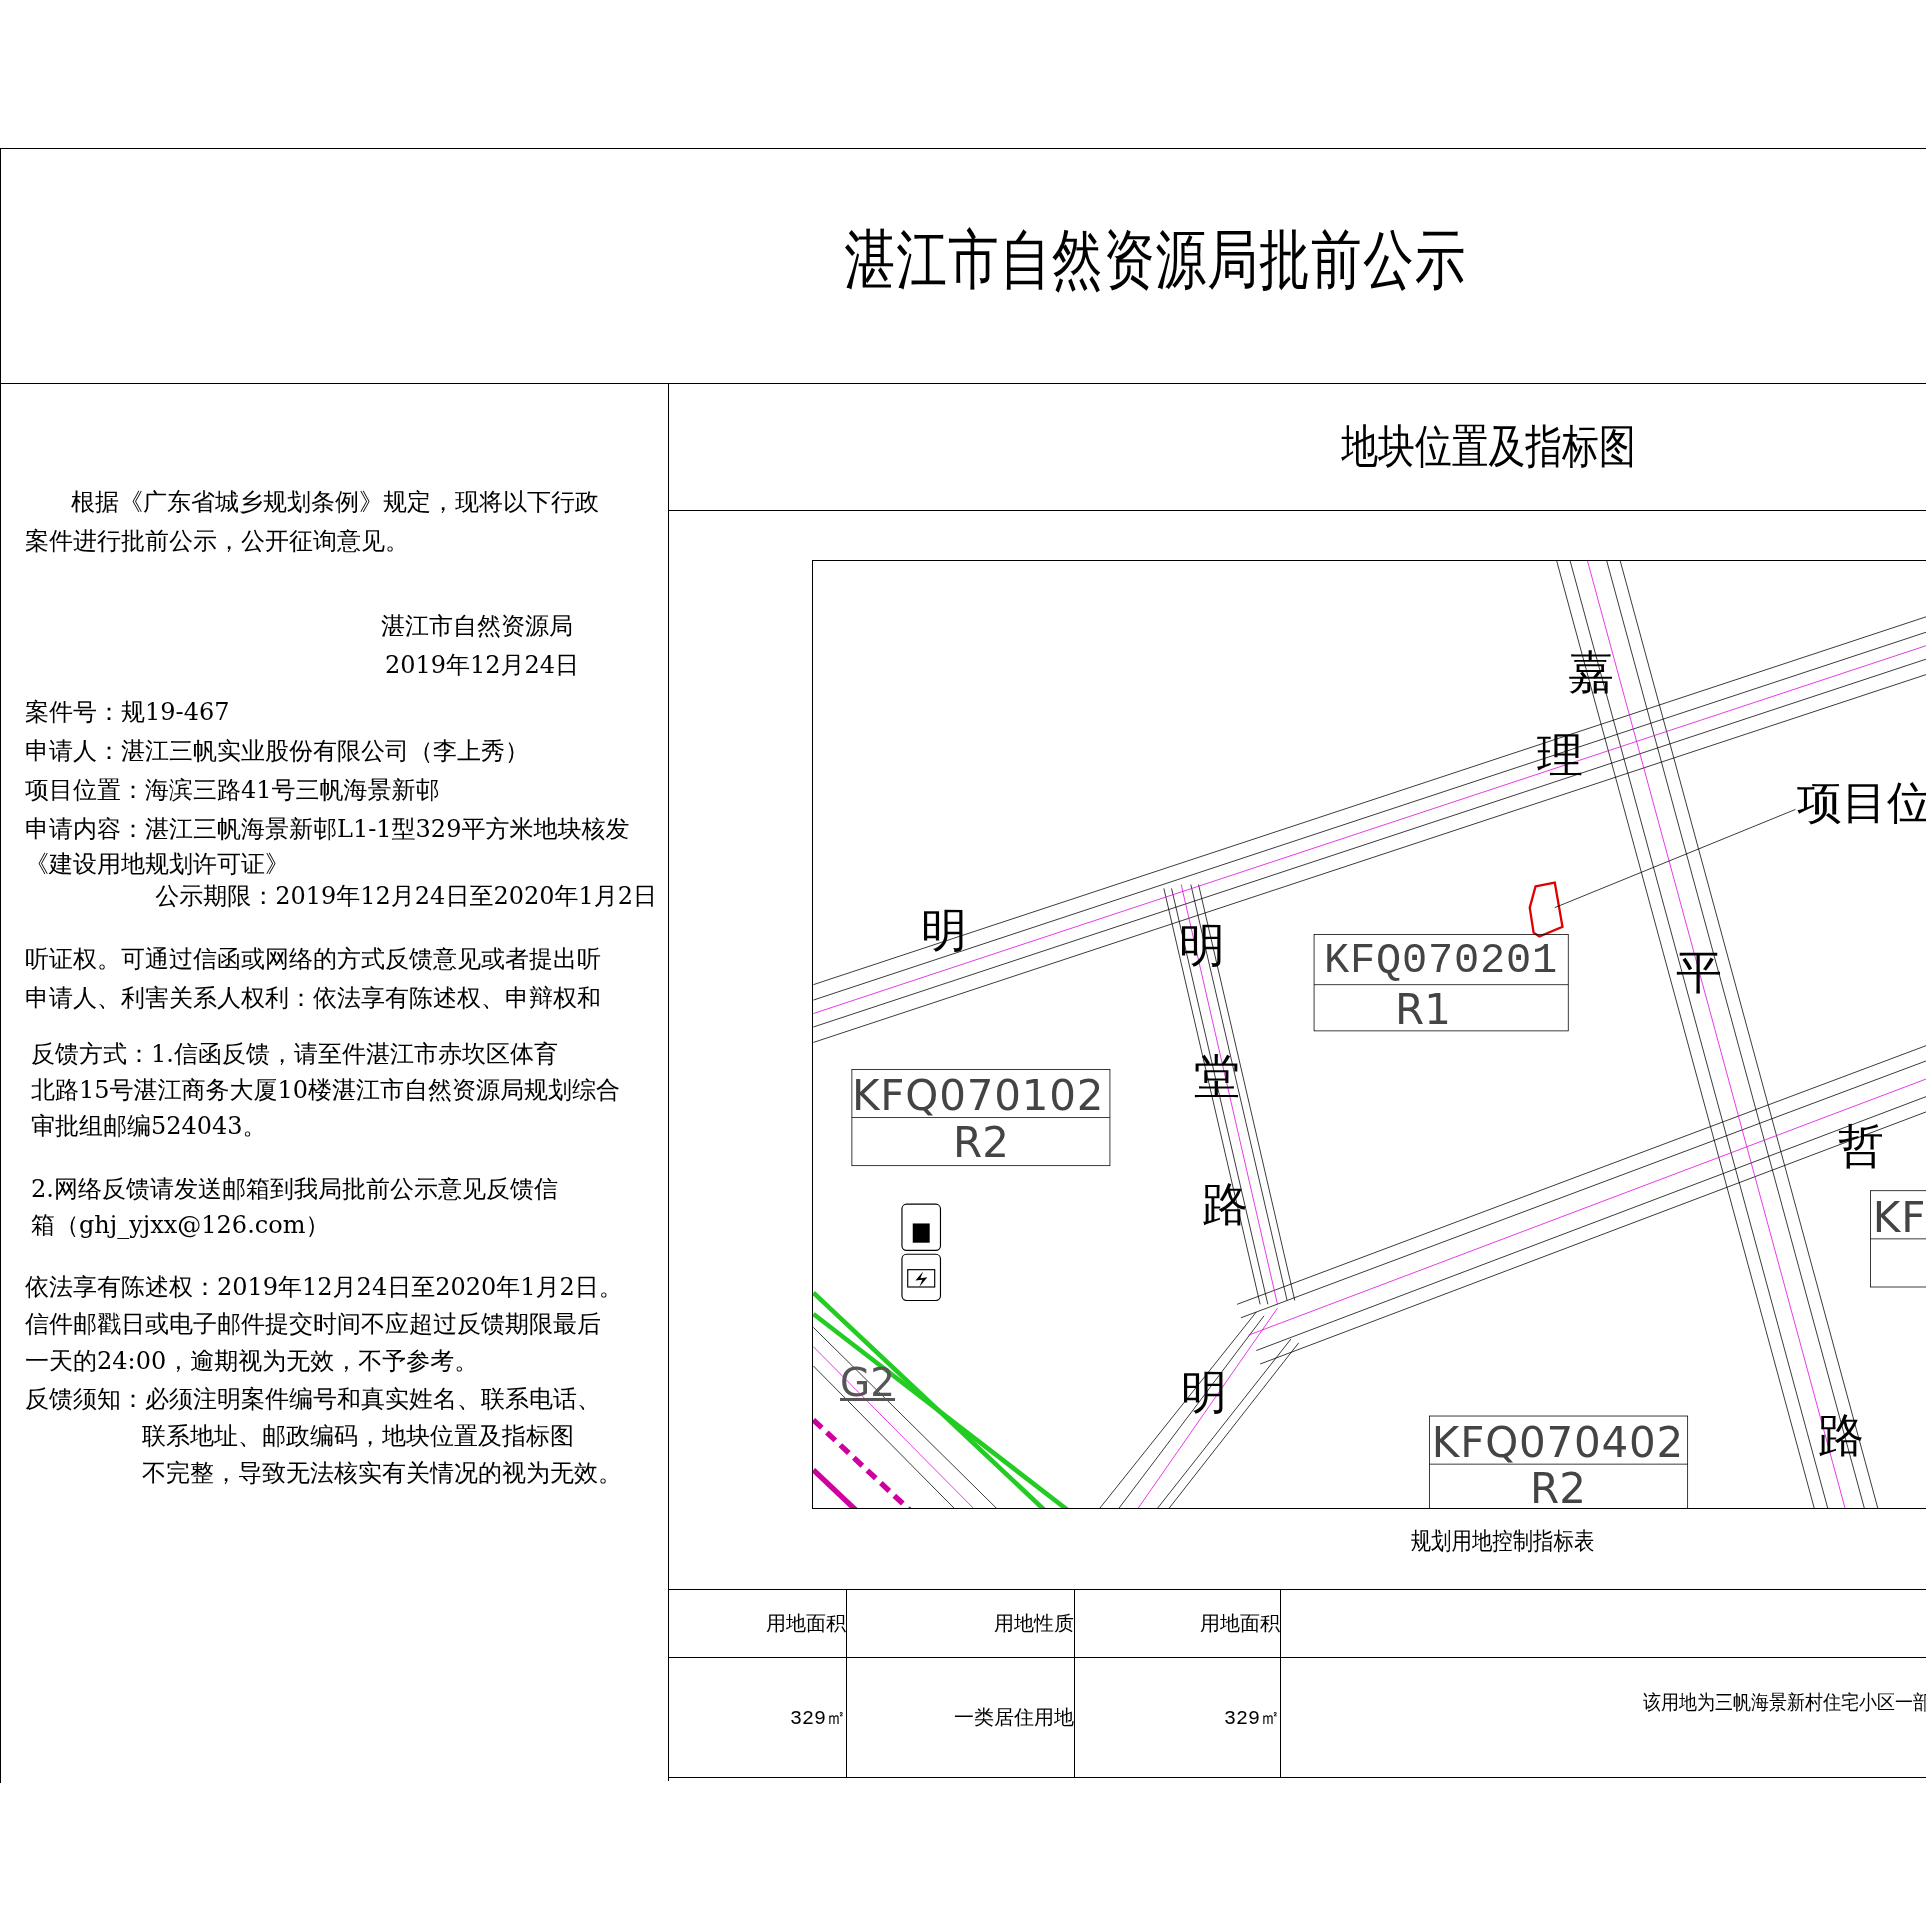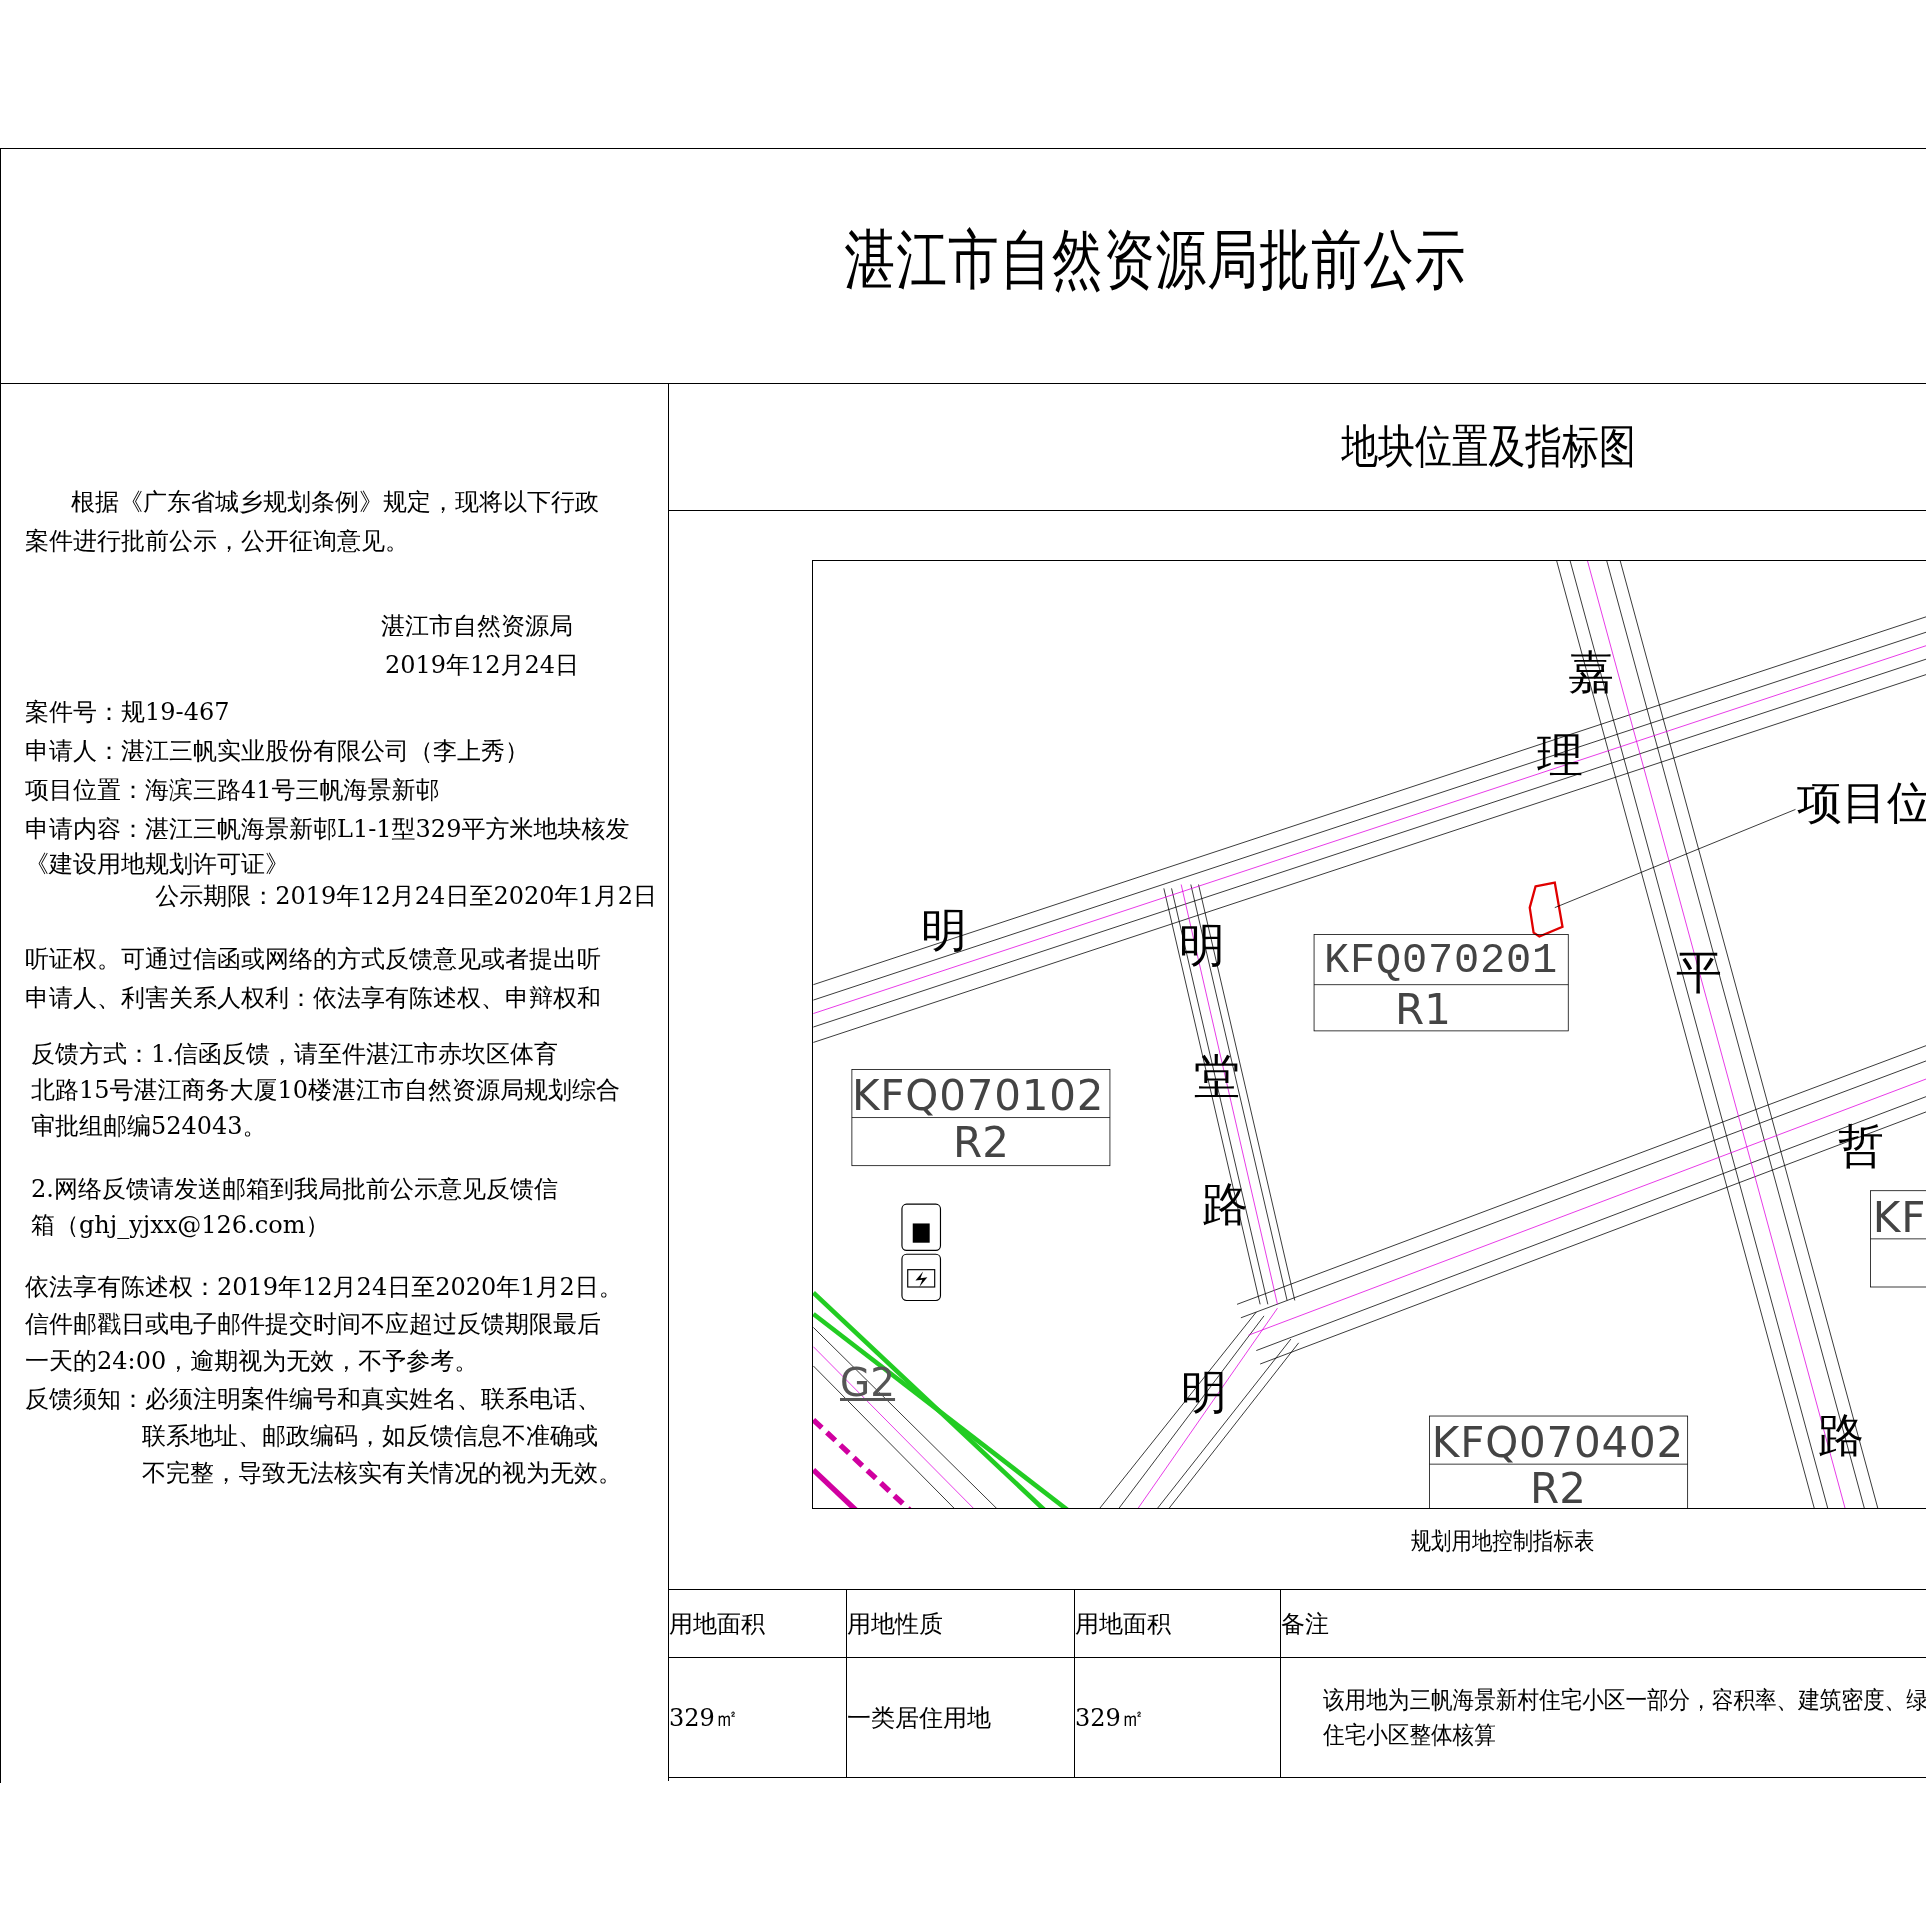--- a/index.html
+++ b/index.html
@@ -12,22 +12,22 @@
            transform:scaleX(0.78); transform-origin:center; }
   .subtitle { left:668px; width:1641px; top:416px; text-align:center; font-size:46px;
               transform:scaleX(0.8); transform-origin:center; }
   .notice { left:25px; width:632px; font-size:24px; line-height:1.62; }
   .notice p { margin:0; white-space:nowrap; }
   .map { left:812px; top:560px; width:1358px; height:949px; border:1.2px solid #000; box-sizing:border-box; overflow:hidden; }
   .map svg { position:absolute; left:0; top:0; }
   .caption { left:1310px; width:385px; top:1525px; text-align:center; font-size:24px;
              transform:scaleX(0.85); transform-origin:center; }
   table.idx { position:absolute; left:668px; top:1589px; width:1641px; border-collapse:collapse; }
-  table.idx td, table.idx th { border:1.2px solid #000; text-align:left; vertical-align:middle; font-weight:normal;
-             font-size:24px; padding:0; }
+  table.idx td, table.idx th { border:1.2px solid #000; text-align:right; vertical-align:middle; font-weight:normal;
+             font-size:20px; padding:0;font-family:Liberation Mono, monospace; }
   table.idx tr.hdr td { height:67px; }
   table.idx tr.row td { height:119px; }
   .remark { line-height:1.45; transform:scaleX(0.9); display:inline-block; }
 </style>
 </head>
 <body>
 
 <div class="hline" style="left:0;top:148px;width:2309px;"></div>
 
 <div class="vline" style="left:0;top:148px;height:1635px;"></div>
@@ -64,21 +64,21 @@
 </div>
 <div class="abs notice" style="top:1171px;left:31px;line-height:1.5;">
   <p>2.网络反馈请发送邮箱到我局批前公示意见反馈信</p>
   <p>箱（ghj_yjxx@126.com）</p>
 </div>
 <div class="abs notice" style="top:1269px;line-height:1.55;">
   <p>依法享有陈述权：2019年12月24日至2020年1月2日。</p>
   <p>信件邮戳日或电子邮件提交时间不应超过反馈期限最后</p>
   <p>一天的24:00，逾期视为无效，不予参考。</p>
   <p>反馈须知：必须注明案件编号和真实姓名、联系电话、</p>
-  <p style="padding-left:117px;">联系地址、邮政编码，如反馈信息不准确或</p>
+  <p style="padding-left:117px;">联系地址、邮政编码，地块位置及指标图</p>
   <p style="padding-left:117px;">不完整，导致无法核实有关情况的视为无效。</p>
 </div>
 
 <div class="abs subtitle">地块位置及指标图</div>
 
 <div class="abs map">
   <svg width="1358" height="949" viewBox="0 0 3524 2464">
     <g fill="none" stroke="#000" stroke-width="2">
 
       <line x1="0" y1="1100" x2="3524" y2="-65"></line>

